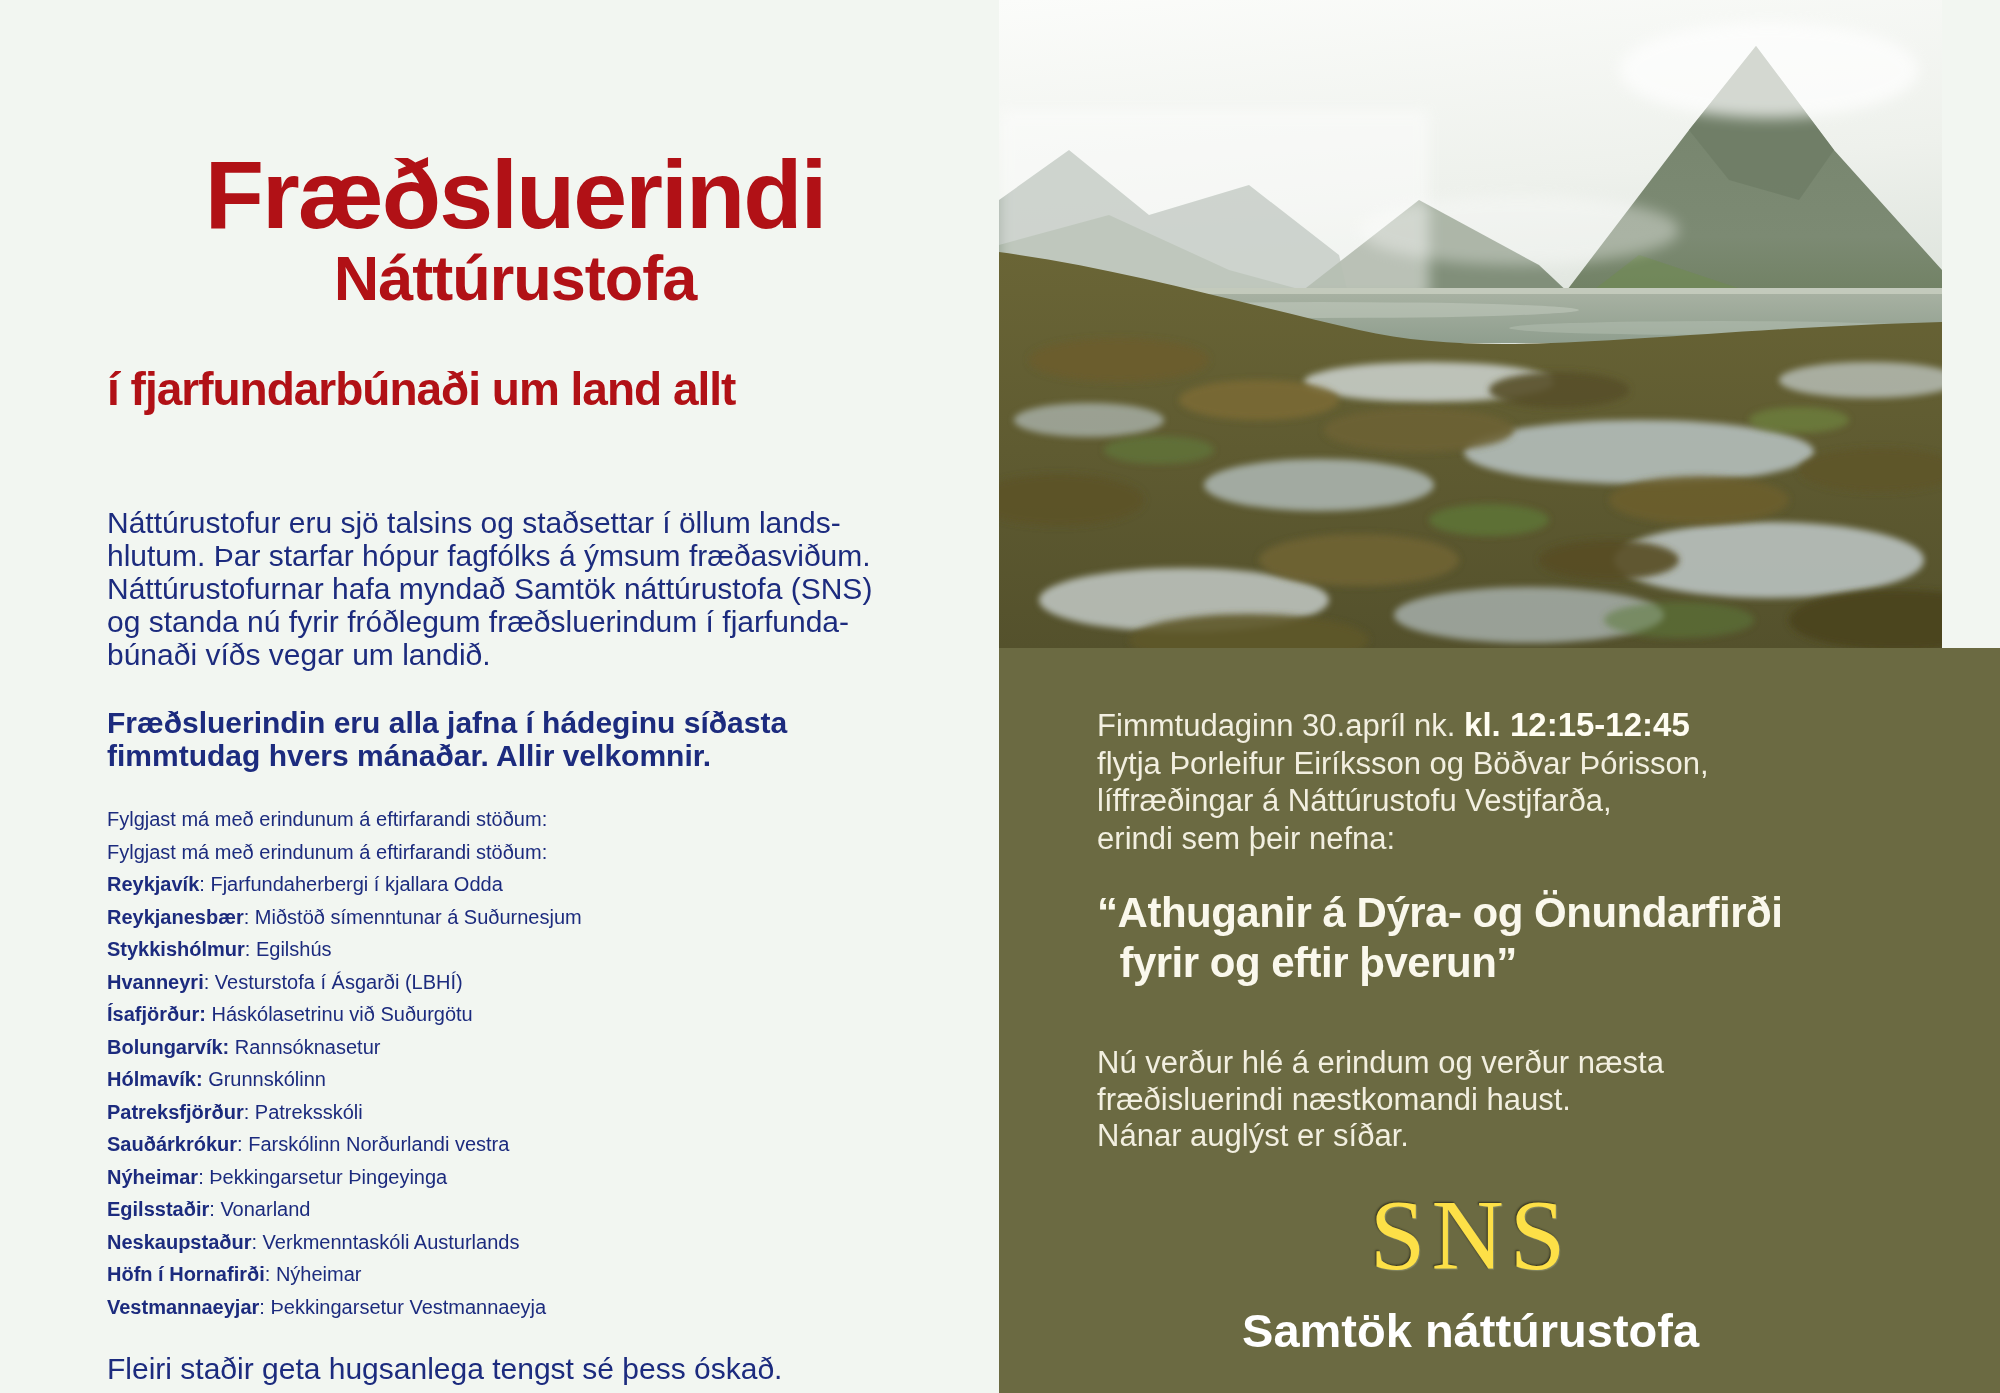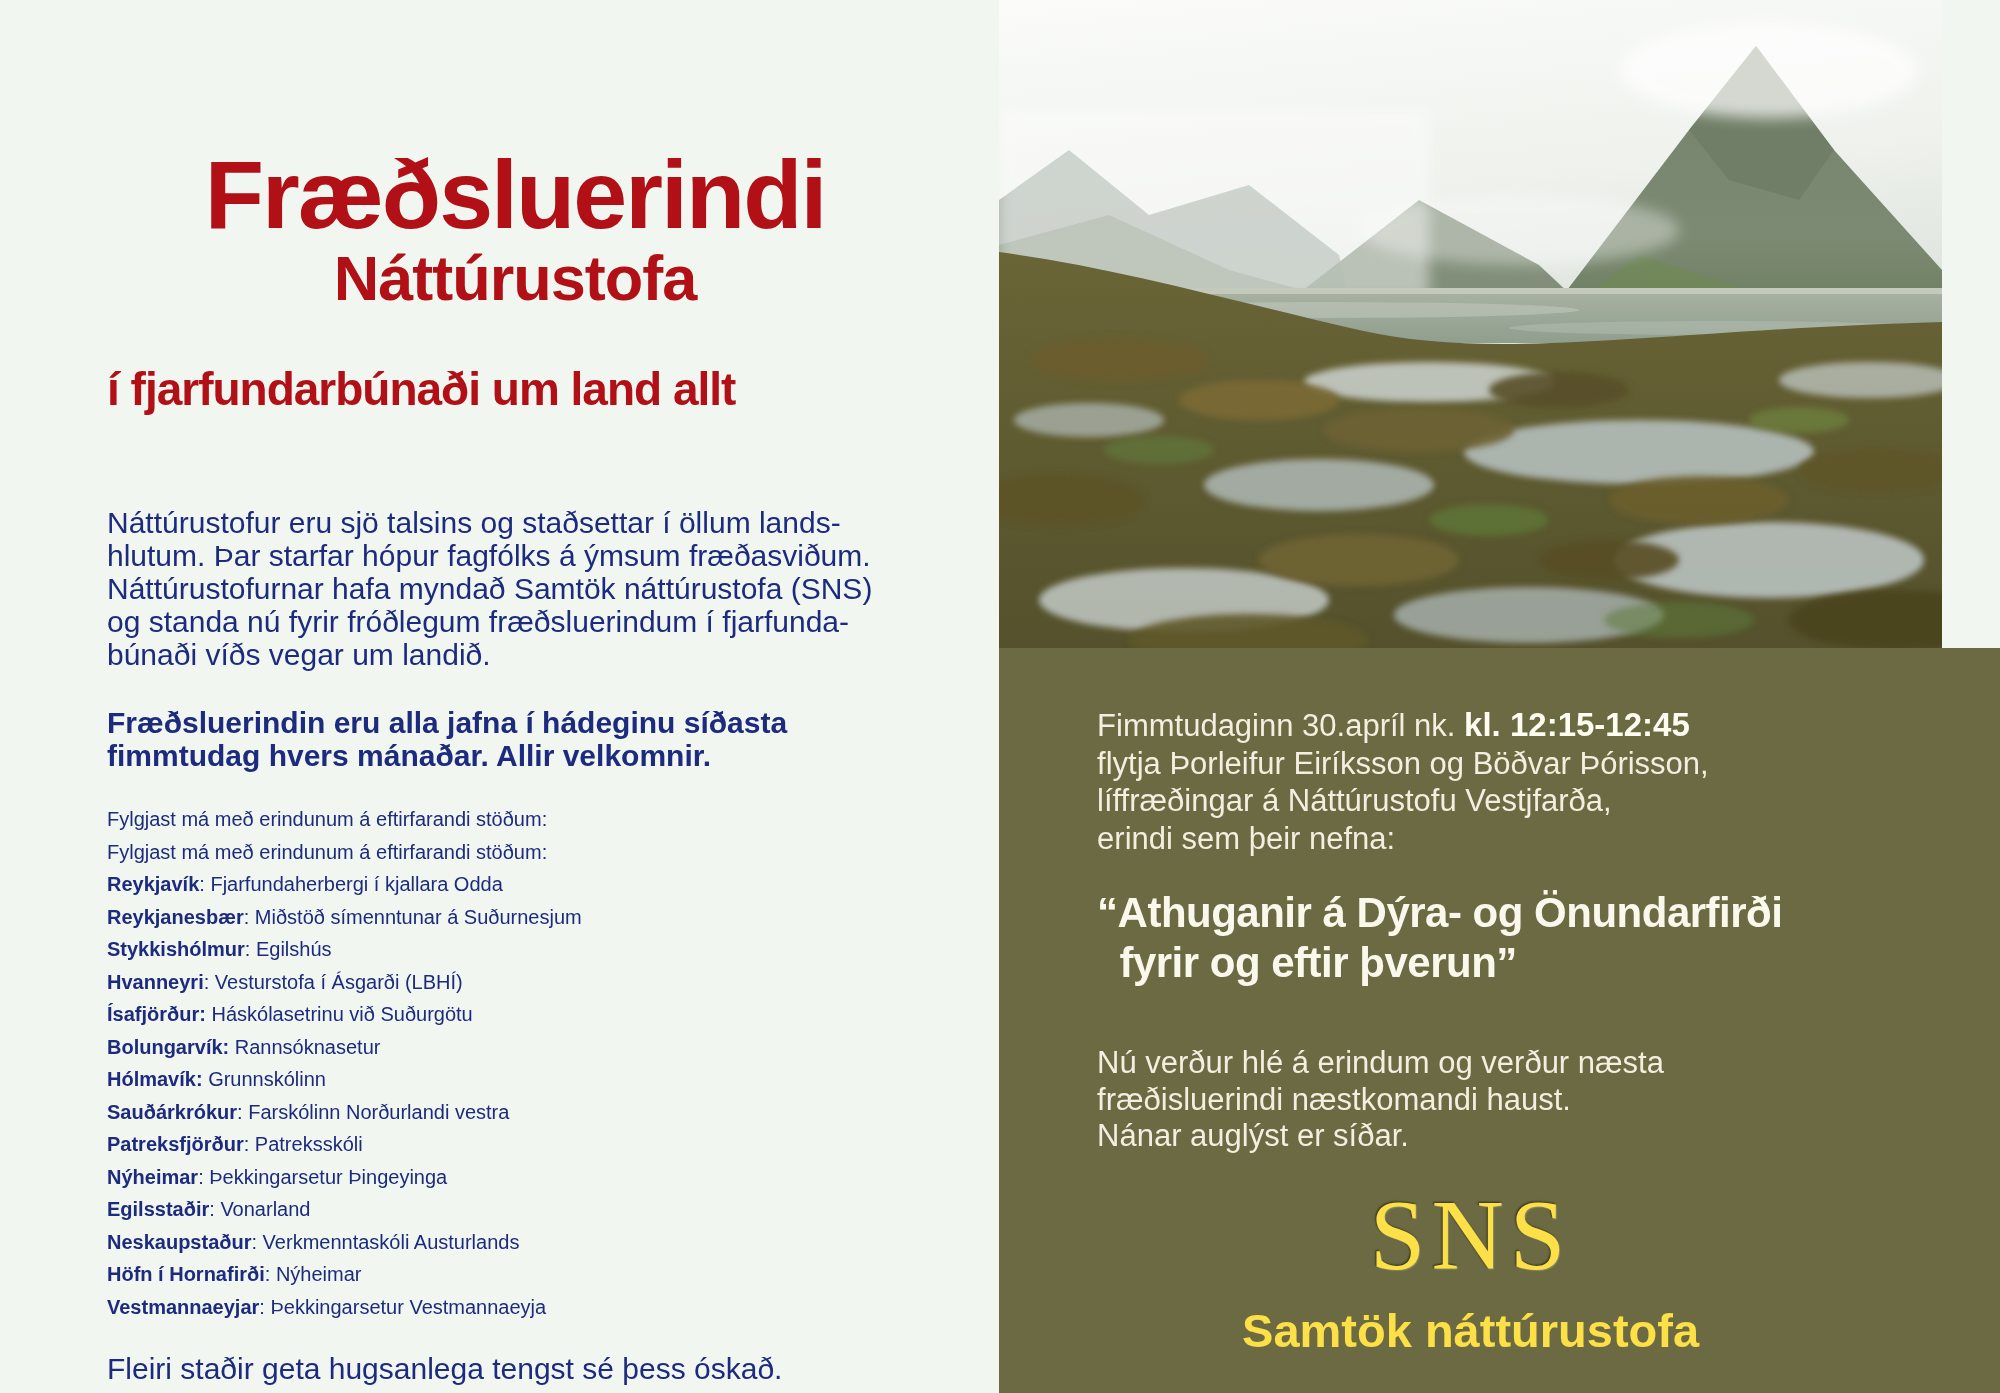--- a/index.html
+++ b/index.html
@@ -31,21 +31,21 @@
   .event{position:absolute;top:58px;left:98px;width:800px;font-size:31px;line-height:37.5px;}
   .event b{font-weight:bold;color:#fffdf2;font-size:33px;}
   .quote{position:absolute;top:240px;left:98px;width:820px;font-size:42px;line-height:50px;
          font-weight:bold;color:#faf8ec;letter-spacing:-0.5px;}
   .pause{position:absolute;top:397px;left:98px;width:800px;font-size:31px;line-height:36.5px;}
   .sns{position:absolute;top:537px;left:0;width:943px;text-align:center;
        font-family:"Liberation Serif","DejaVu Serif",serif;font-size:100px;line-height:1.0;
        color:#fde047;letter-spacing:6px;
        text-shadow:1px 1px 1px rgba(190,200,170,0.35), -1px -1px 2px rgba(0,0,0,0.55);}
   .org{position:absolute;top:655px;left:0;width:943px;text-align:center;
-       font-size:47px;font-weight:bold;color:#fde047;}
+       font-size:47px;font-weight:bold;color:#ffffff;}
 </style>
 </head>
 <body>
 
 <div class="page">
 
   <div class="left">
     <div class="title-block">
       <h1>Fræðsluerindi</h1>
       <h2>Náttúrustofa</h2>
@@ -62,22 +62,22 @@
     <div class="locations">
       <div class="loc-line">Fylgjast má með erindunum á eftirfarandi stöðum:</div>
       <div class="loc-line">Fylgjast má með erindunum á eftirfarandi stöðum:</div>
       <div class="loc-line"><b>Reykjavík</b><span>: Fjarfundaherbergi í kjallara Odda</span></div>
       <div class="loc-line"><b>Reykjanesbær</b><span>: Miðstöð símenntunar á Suðurnesjum</span></div>
       <div class="loc-line"><b>Stykkishólmur</b><span>: Egilshús</span></div>
       <div class="loc-line"><b>Hvanneyri</b><span>: Vesturstofa í Ásgarði (LBHÍ)</span></div>
       <div class="loc-line"><b>Ísafjörður:</b><span> Háskólasetrinu við Suðurgötu</span></div>
       <div class="loc-line"><b>Bolungarvík:</b><span> Rannsóknasetur</span></div>
       <div class="loc-line"><b>Hólmavík:</b><span> Grunnskólinn</span></div>
+      <div class="loc-line"><b>Patreksfjörður</b><span>: Patreksskóli</span></div>
       <div class="loc-line"><b>Sauðárkrókur</b><span>: Farskólinn Norðurlandi vestra</span></div>
-      <div class="loc-line"><b>Patreksfjörður</b><span>: Patreksskóli</span></div>
       <div class="loc-line"><b>Nýheimar</b><span>: Þekkingarsetur Þingeyinga</span></div>
       <div class="loc-line"><b>Egilsstaðir</b><span>: Vonarland</span></div>
       <div class="loc-line"><b>Neskaupstaður</b><span>: Verkmenntaskóli Austurlands</span></div>
       <div class="loc-line"><b>Höfn í Hornafirði</b><span>: Nýheimar</span></div>
       <div class="loc-line"><b>Vestmannaeyjar</b><span>: Þekkingarsetur Vestmannaeyja</span></div>
     </div>
 
     <div class="footer-line">Fleiri staðir geta hugsanlega tengst sé þess óskað.</div>
   </div>
 

